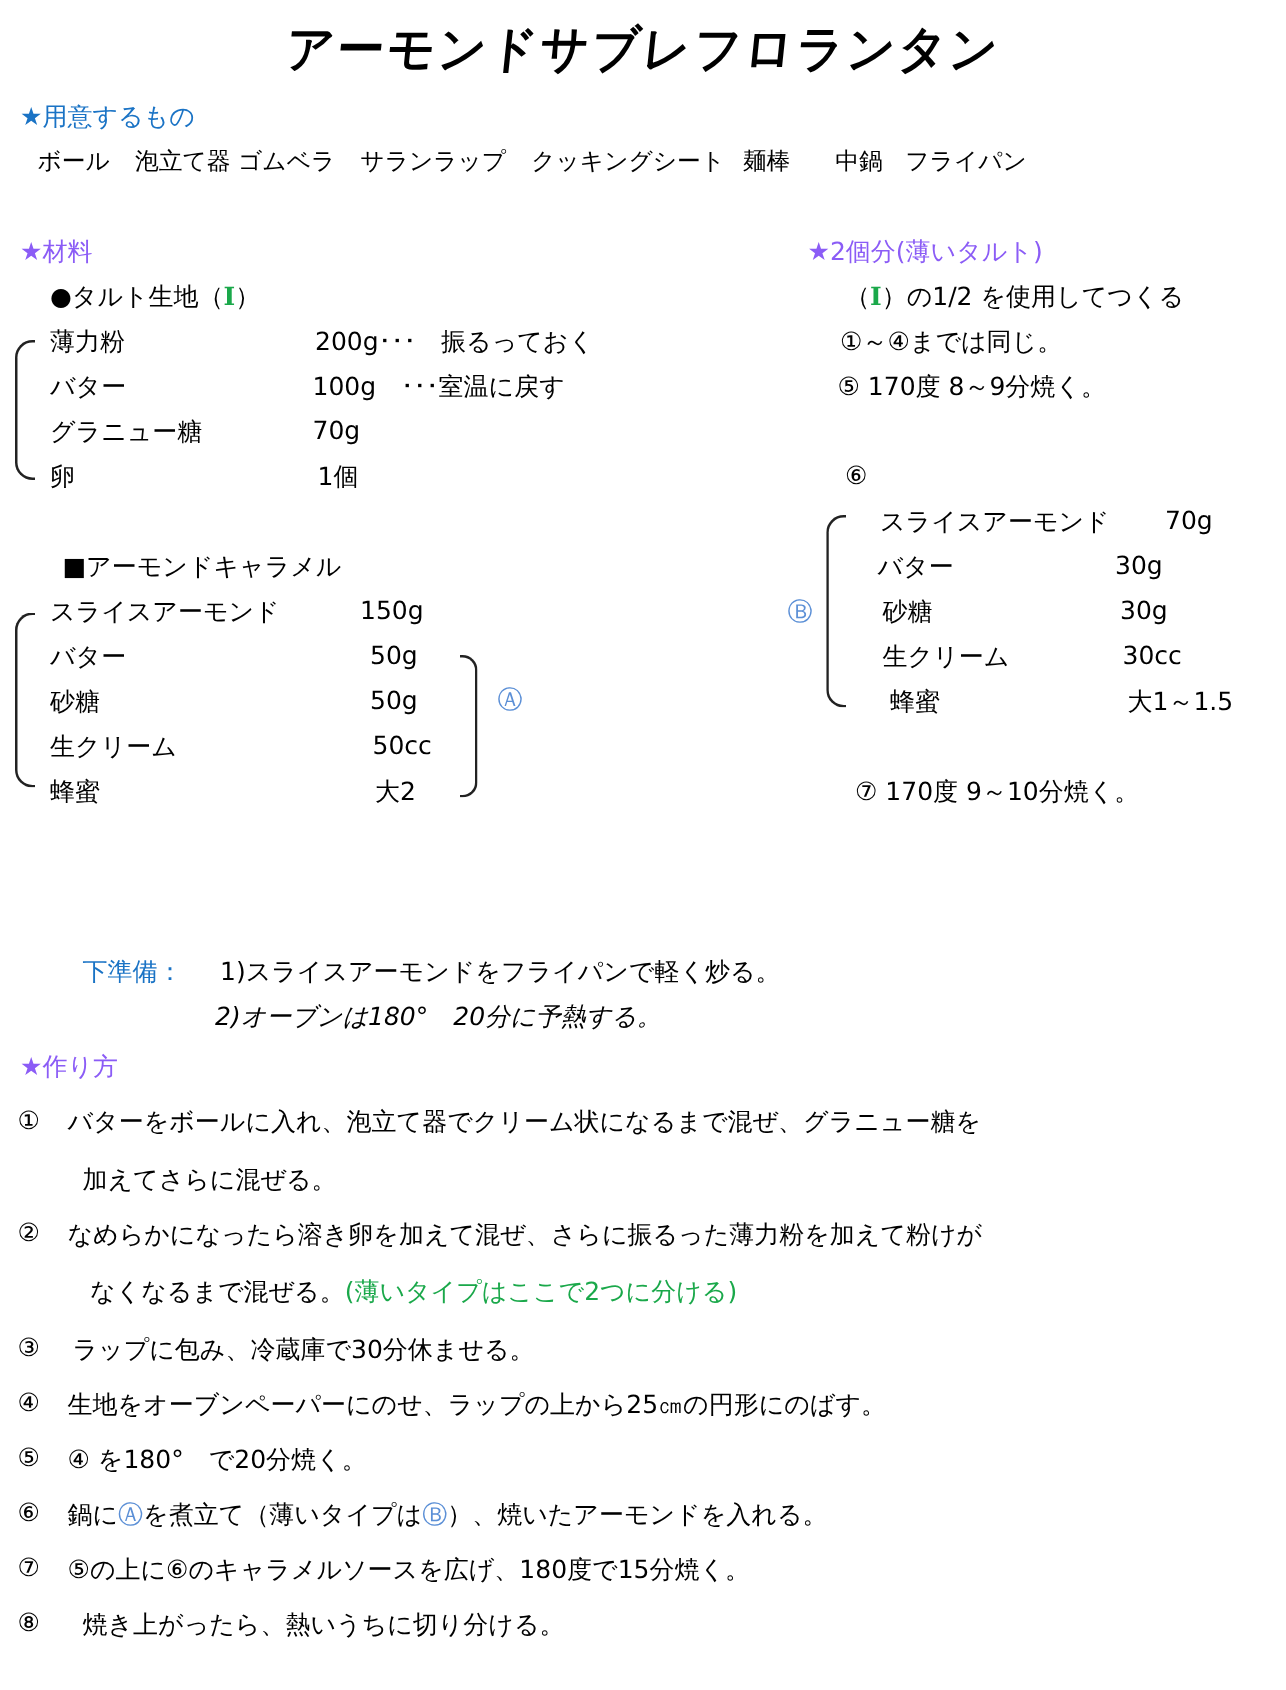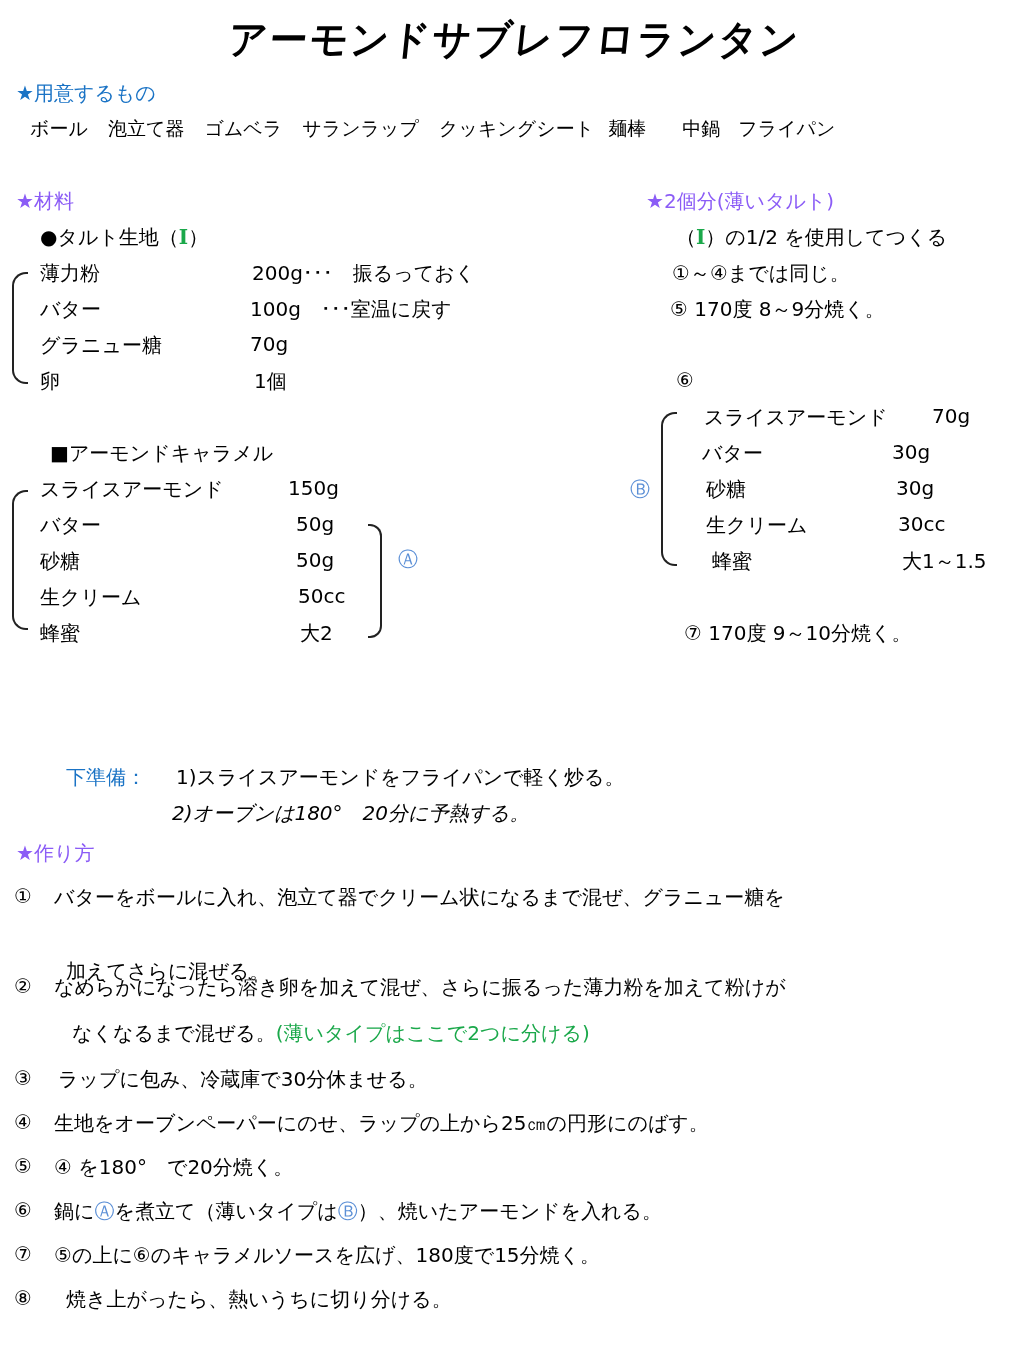--- a/index.html
+++ b/index.html
@@ -32,21 +32,21 @@
 </style>
 </head>
 <body>
 
 <div class="abs title">アーモンドサブレフロランタン</div>
 
 <div class="abs t20 blue" style="left:16px;top:80px;">★用意するもの</div>
 <div class="abs t19" style="left:30px;top:116px;">
   <span>ボール</span>
   <span style="margin-left:14px">泡立て器</span>
-  <span style="margin-left:14px">ゴムベラ</span>
+  <span style="">ゴムベラ</span>
   <span style="margin-left:14px">サランラップ</span>
   <span style="margin-left:14px">クッキングシート</span>
   <span style="margin-left:8px">麺棒</span>
   <span style="margin-left:30px">中鍋</span>
   <span style="margin-left:12px">フライパン</span>
 </div>
 
 <div class="abs t20 red" style="left:16px;top:188px;">★材料</div>
 
 <div class="abs t21 t20" style="left:40px;top:224px;">
@@ -105,21 +105,21 @@
 <div class="abs t20" style="left:684px;top:620px;">⑦ 170度 9～10分焼く。</div>
 
 <div class="abs t20 blue" style="left:66px;top:764px;">下準備：</div>
 <div class="abs t20" style="left:176px;top:764px;">1)スライスアーモンドをフライパンで軽く炒る。</div>
 <div class="abs t20" style="left:172px;top:800px;font-style:italic;">2)オーブンは180°　20分に予熱する。</div>
 
 <div class="abs t20 red" style="left:16px;top:840px;">★作り方</div>
 
 <div class="abs t20" style="left:14px;top:884px;">①</div>
 <div class="abs t20" style="left:54px;top:884px;">バターをボールに入れ、泡立て器でクリーム状になるまで混ぜ、グラニュー糖を</div>
-<div class="abs t20" style="left:66px;top:930px;margin-top:28px;">加えてさらに混ぜる。</div>
+<div class="abs t20" style="left:66px;top:930px;">加えてさらに混ぜる。</div>
 
 <div class="abs t20" style="left:14px;top:974px;">②</div>
 <div class="abs t20" style="left:54px;top:974px;">なめらかになったら溶き卵を加えて混ぜ、さらに振るった薄力粉を加えて粉けが</div>
 <div class="abs t20" style="left:72px;top:1020px;">
   <span>なくなるまで混ぜる。</span><span class="green" style="font-weight:normal;font-family:'DejaVu Sans',sans-serif;">(薄いタイプはここで2つに分ける)</span>
 </div>
 
 <div class="abs t20" style="left:14px;top:1066px;">③</div>
 <div class="abs t20" style="left:58px;top:1066px;">ラップに包み、冷蔵庫で30分休ませる。</div>
 

